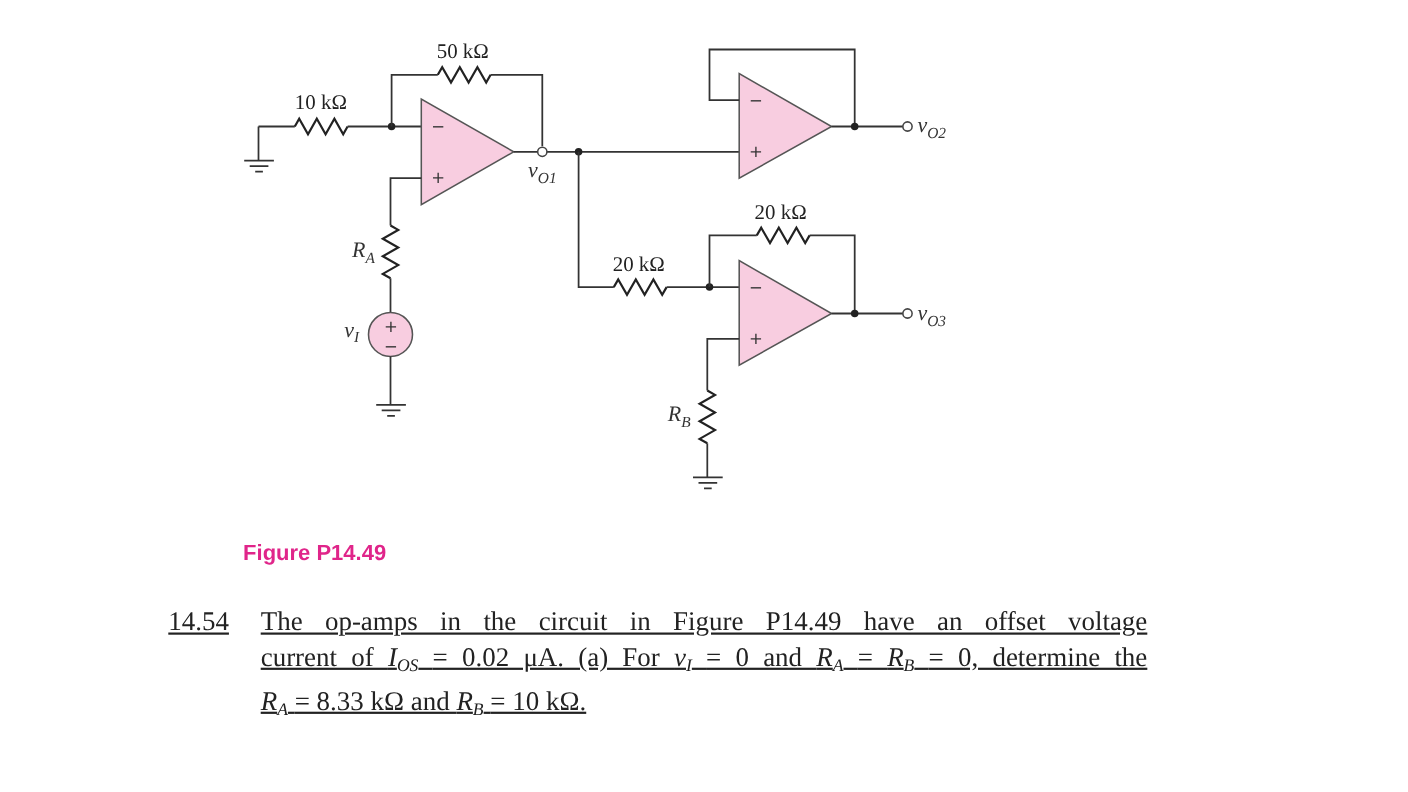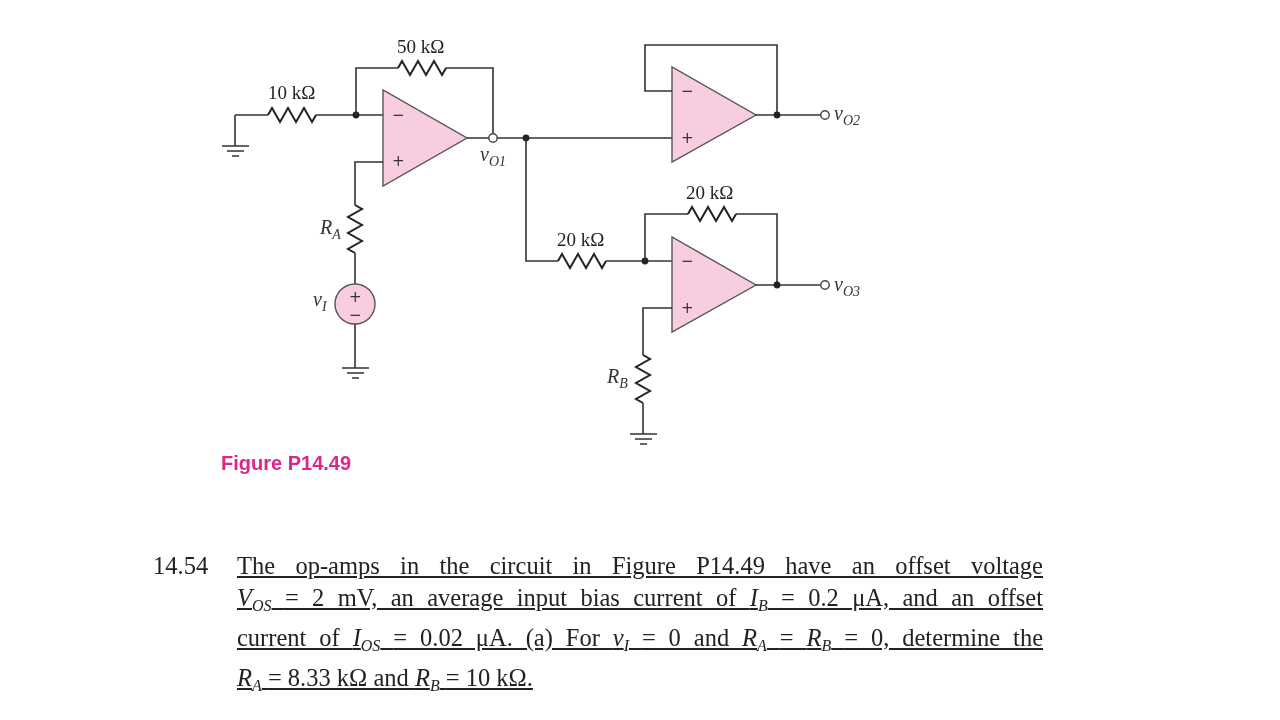--- a/index.html
+++ b/index.html
@@ -9,29 +9,29 @@
   .res { stroke: #222222; stroke-width: 2; fill: none; stroke-linejoin: miter; }
   .opamp { fill: #f8cde0; stroke: #555555; stroke-width: 1.4; }
   .src { fill: #f8cde0; stroke: #555555; stroke-width: 1.4; }
   .dot { fill: #222222; }
   .term { fill: #ffffff; stroke: #444444; stroke-width: 1.4; }
   .lbl { font-family: "Liberation Serif", serif; font-size: 19px; fill: #222222; }
   .lbl-it { font-family: "Liberation Serif", serif; font-size: 20px; font-style: italic; fill: #333333; }
   .sub { font-size: 14px; }
   .sign { font-family: "DejaVu Sans", sans-serif; font-size: 15px; fill: #333333; }
   #fig-caption {
-    position: absolute; left: 221px; top: 452px;
+    position: absolute; left: 221px; top: 492px;
     font-family: "Liberation Sans", sans-serif; font-size: 20px; font-weight: bold;
     color: #e0258a; margin: 0;
   }
   #problem {
     position: absolute; left: 153px; top: 550px; width: 890px;
     font-family: "Liberation Serif", serif; font-size: 24.5px; line-height: 32px; color: #222222;
   }
-  #problem .num { position: absolute; left: 0; top: 0; }
+  #problem .num { position: absolute; left: 0; top: 0; text-decoration: underline; }
   #problem .body { margin-left: 84px; text-align: justify; }
   #problem .line { display: block; text-align: justify; text-align-last: justify; white-space: nowrap; text-decoration: underline; }
   #problem .line.last { text-align-last: left; }
   i { font-style: italic; }
   sub { font-size: 16px; vertical-align: -5px; }
 </style>
 </head>
 <body>
 
 <svg id="circuit" width="1280" height="470" viewBox="0 0 1280 470">
@@ -117,17 +117,16 @@
     <tspan>v</tspan><tspan class="sub" dy="5">O3</tspan>
   </text>
 </svg>
 
 <div id="fig-caption">Figure P14.49</div>
 
 <div id="problem">
   <span class="num">14.54</span>
   <div class="body">
     <span class="line">The op-amps in the circuit in Figure P14.49 have an offset voltage</span>
-    <span class="line"><i>V</i><sub><i>OS</i></sub> <span>= 2 mV, an average input bias current of </span><i>I</i><sub><i>B</i></sub> <span>= 0.2 μA, and an offset</span></span>
     <span class="line"><span>current of </span><i>I</i><sub><i>OS</i></sub> <span>= 0.02 μA. (a) For </span><i>v</i><sub><i>I</i></sub> <span>= 0 and </span><i>R</i><sub><i>A</i></sub> <span>= </span><i>R</i><sub><i>B</i></sub> <span>= 0, determine the</span></span>
     <span class="line last"><i>R</i><sub><i>A</i></sub> <span>= 8.33 kΩ and </span><i>R</i><sub><i>B</i></sub> <span>= 10 kΩ.</span></span>
   </div>
 </div>
 
 </body></html>

